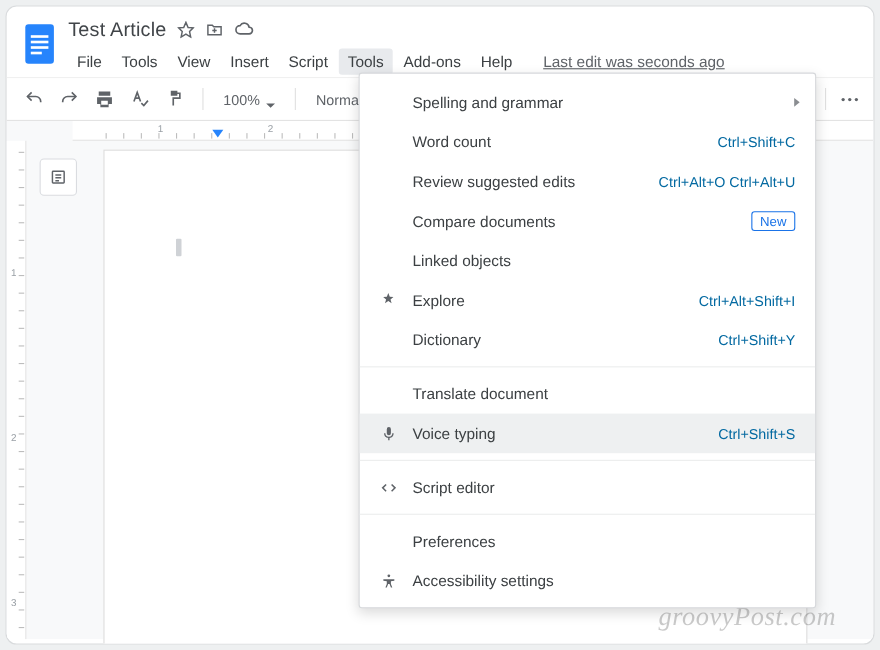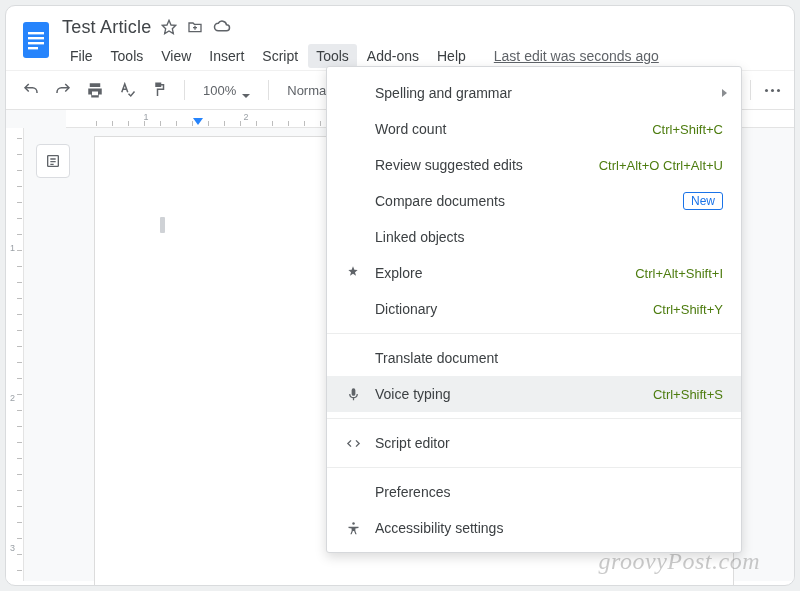--- a/index.html
+++ b/index.html
@@ -44,21 +44,21 @@
 
   .page { position: absolute; left: 88px; top: 26px; width: 640px; height: 520px; background: #fff; border: 1px solid #dcdcdc; }
   .cursor-caret { position: absolute; left: 65px; top: 80px; width: 5px; height: 16px; background: #cfd2d6; border-radius: 1px; }
 
   
   .menu { position: absolute; left: 320px; top: 60px; width: 416px; background: #fff; border: 1px solid #d6d8db; border-radius: 3px; box-shadow: 0 4px 12px rgba(0,0,0,.15); padding: 8px 0 6px 0; z-index: 50; }
   .mrow { display: flex; align-items: center; height: 36px; padding: 0 18px 0 14px; font-size: 14px; color: #3c4043; cursor: pointer; position: relative; }
   .mrow.hover { background: #eef0f1; }
   .micon { width: 24px; display: flex; justify-content: center; color: #5f6368; }
   .mlabel { flex: 1; padding-left: 10px; }
-  .mshort { color: #4d7c0f; font-size: 13px; }
+  .mshort { color: #0369a1; font-size: 13px; }
   .msub { position: absolute; right: 14px; width: 0; height: 0; border-top: 4px solid transparent; border-bottom: 4px solid transparent; border-left: 5px solid #8a8d91; }
   .mdiv { height: 1px; background: #eceded; margin: 6px 0; }
   .badge-new { border: 1px solid #1a73e8; color: #1a73e8; font-size: 12px; padding: 1px 7px; border-radius: 3px; font-weight: 500; }
 
   .hand-cursor { position: absolute; font-size: 18px; color: #2b2b2b; pointer-events: none; }
 
   .watermark { position: absolute; right: 34px; bottom: 10px; font-family: Georgia, 'Times New Roman', serif; font-size: 24px; color: rgba(90,90,90,.32); font-style: italic; pointer-events: none; letter-spacing: .5px; text-align: center; }
 </style>
 </head>
 <body>

